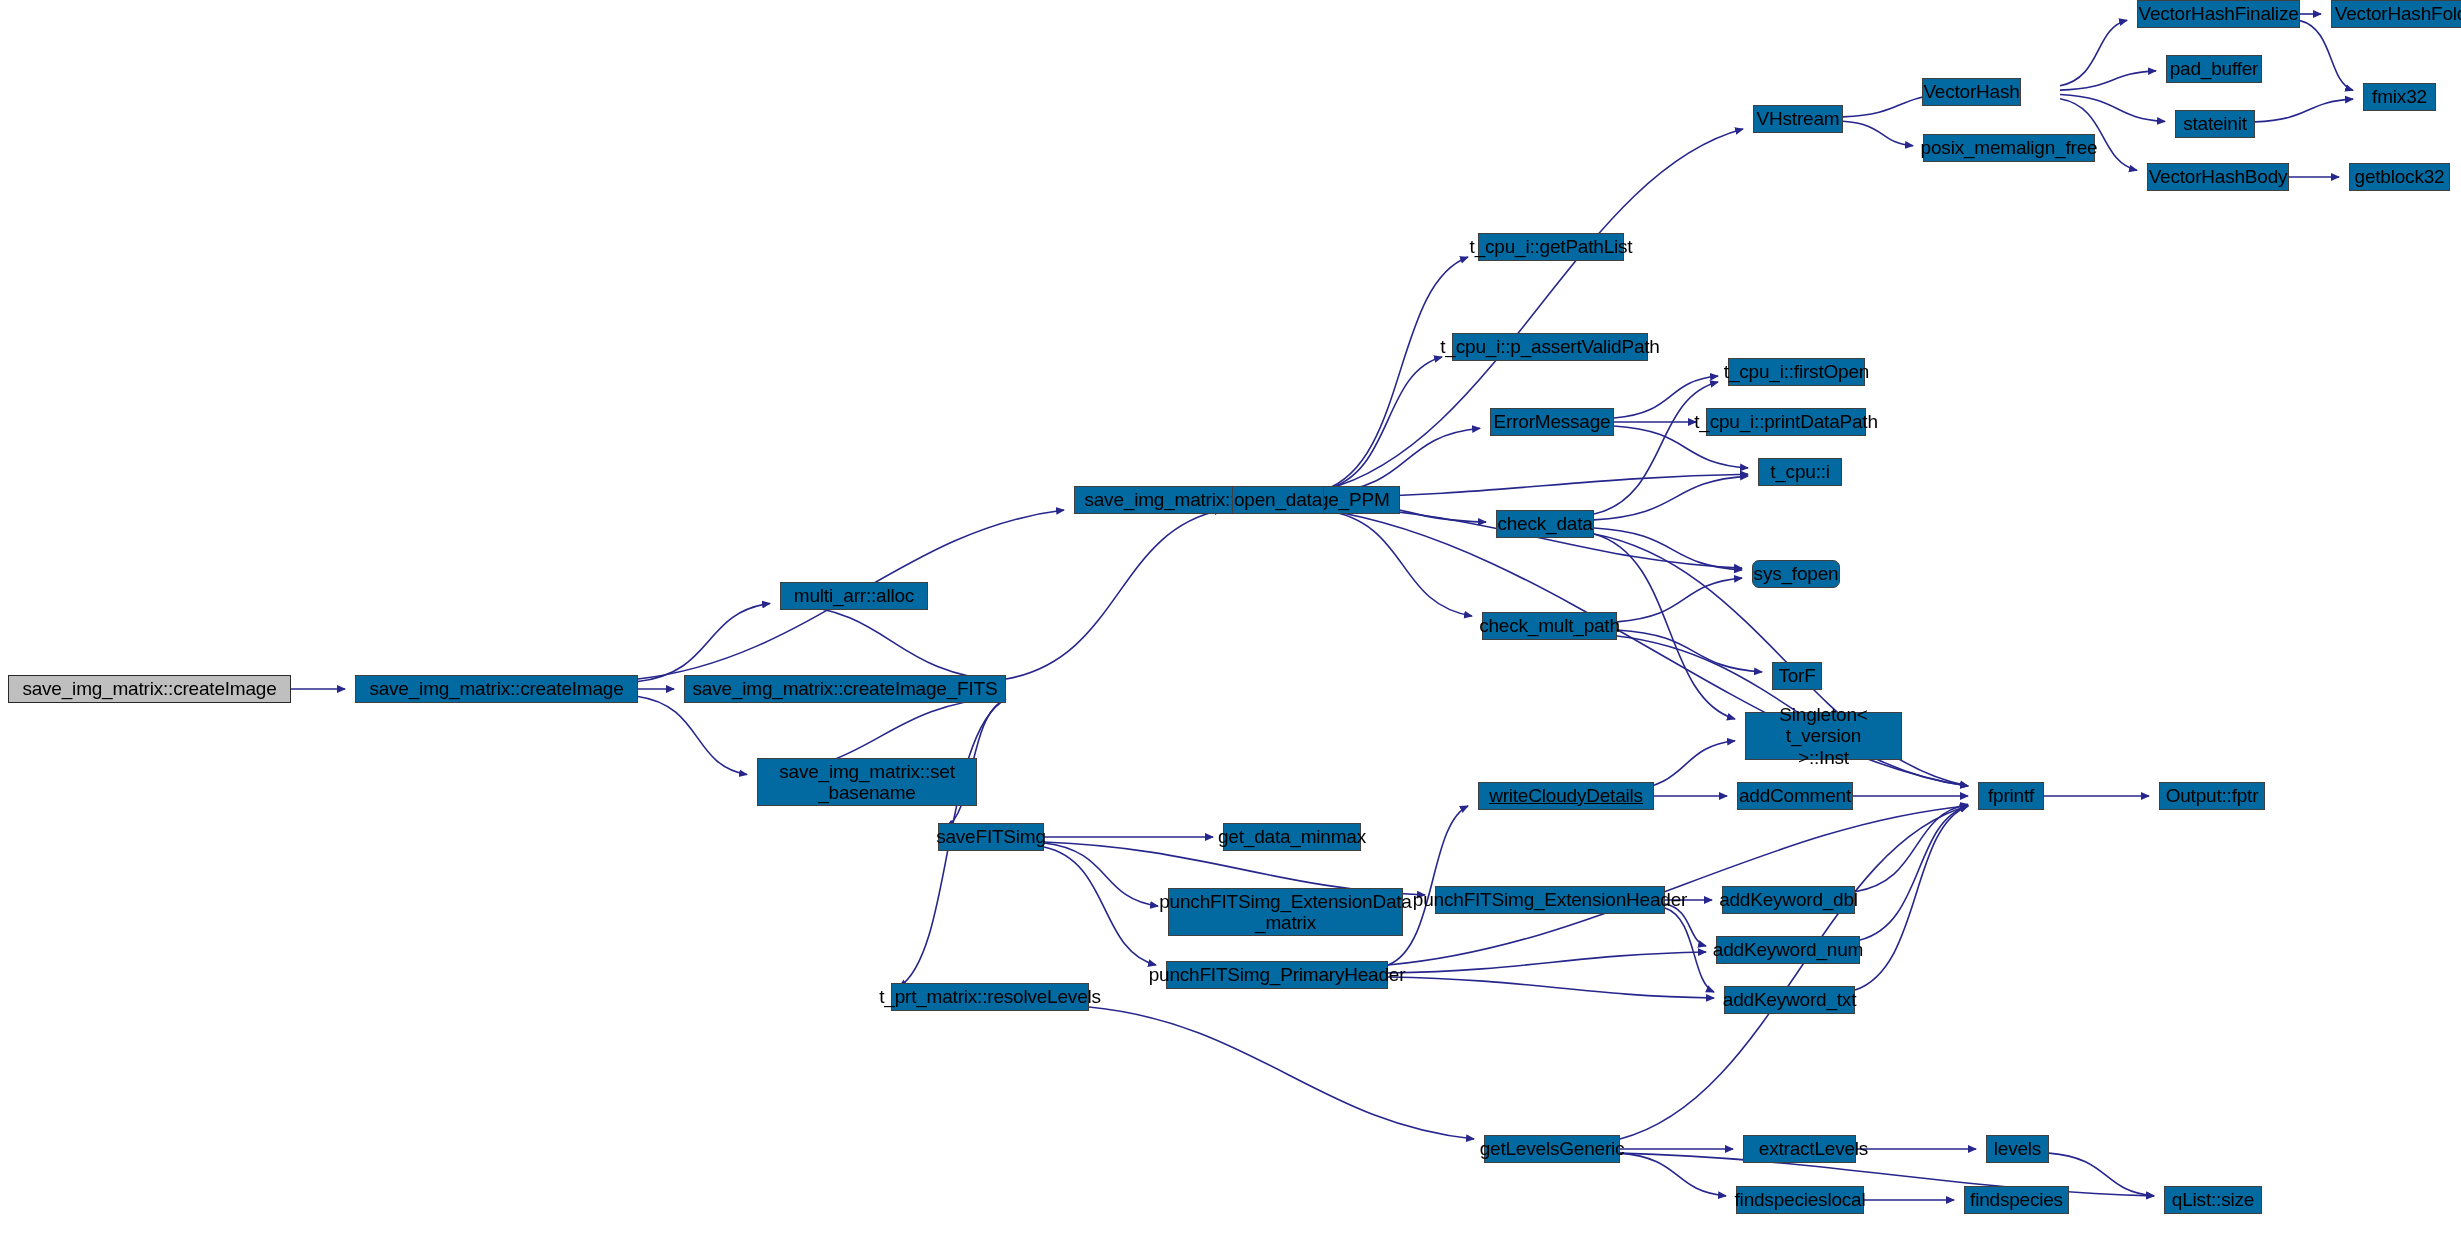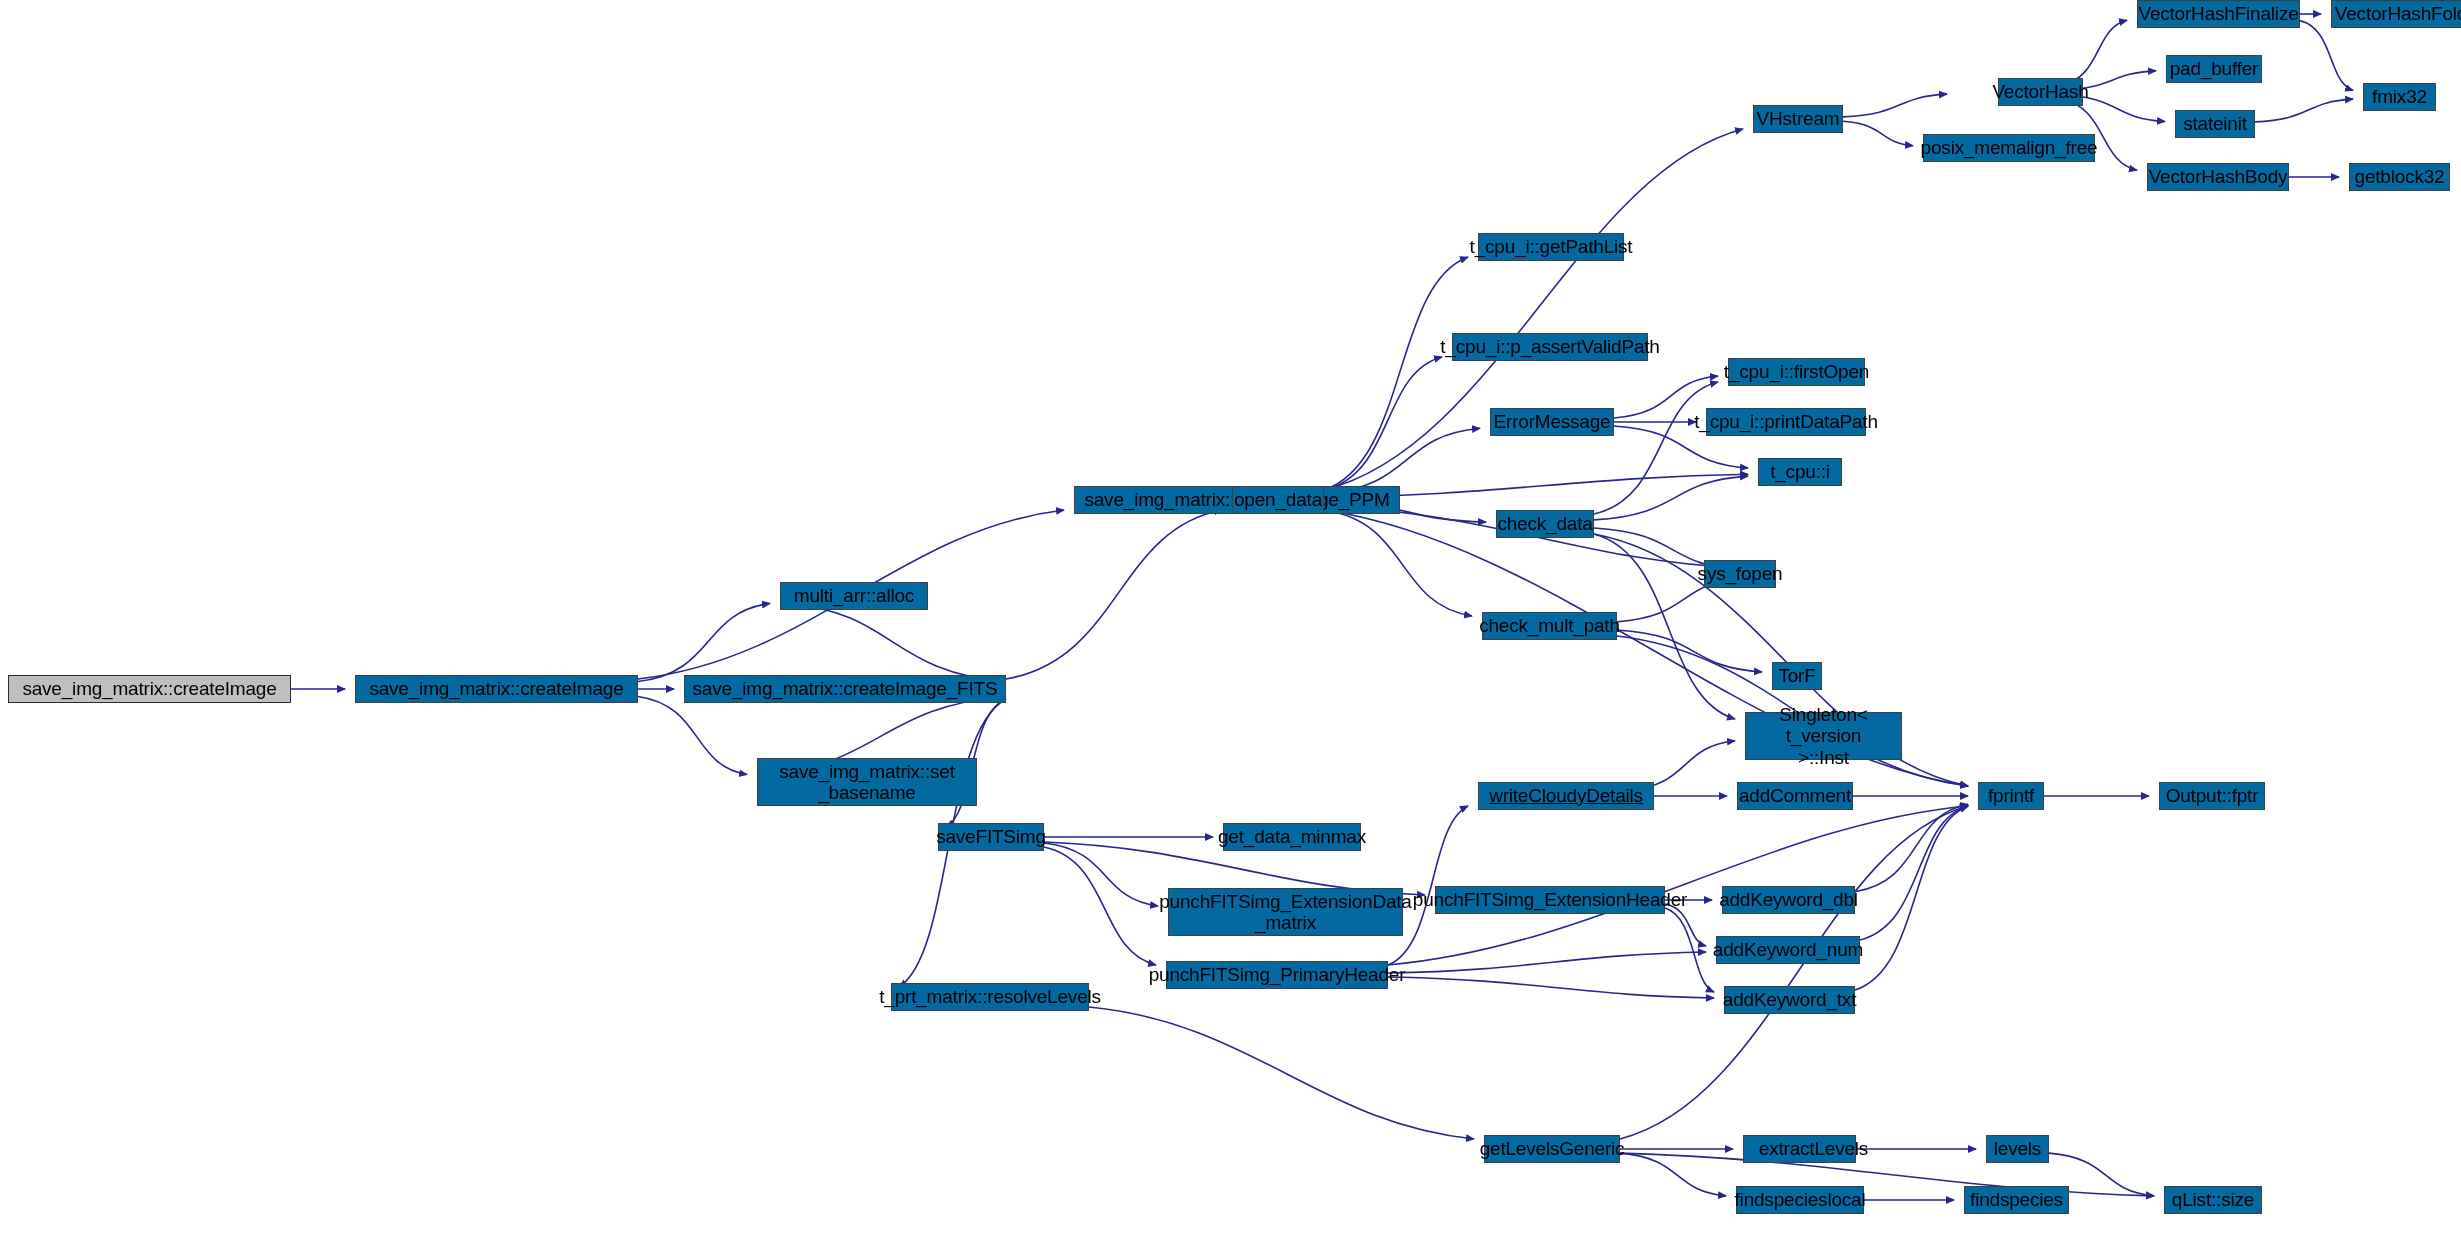--- a/index.html
+++ b/index.html
@@ -115,27 +115,27 @@
 _basename</div>
       <div class="node" style="left: 1074px; top: 486px; width: 326px; height: 28px;">save_img_matrix::createImage_PPM</div>
       <div class="node" style="left: 1232px; top: 486px; width: 92px; height: 28px;">open_data</div>
       <div class="node" style="left: 1478px; top: 233px; width: 146px; height: 28px;">t_cpu_i::getPathList</div>
       <div class="node" style="left: 1452px; top: 333px; width: 196px; height: 28px;">t_cpu_i::p_assertValidPath</div>
       <div class="node" style="left: 1490px; top: 408px; width: 124px; height: 28px;">ErrorMessage</div>
       <div class="node" style="left: 1728px; top: 358px; width: 137px; height: 28px;">t_cpu_i::firstOpen</div>
       <div class="node" style="left: 1706px; top: 408px; width: 160px; height: 28px;">t_cpu_i::printDataPath</div>
       <div class="node" style="left: 1758px; top: 458px; width: 84px; height: 28px;">t_cpu::i</div>
       <div class="node" style="left: 1496px; top: 510px; width: 98px; height: 28px;">check_data</div>
-      <div class="node" style="left: 1704px; top: 560px; width: 72px; height: 28px;">sys_fopen</div>
+      <div class="node" style="left: 1752px; top: 560px; width: 88px; height: 28px; border-radius: 7px;">sys_fopen</div>
       <div class="node" style="left: 1482px; top: 612px; width: 135px; height: 28px;">check_mult_path</div>
       <div class="node" style="left: 1772px; top: 662px; width: 50px; height: 28px;">TorF</div>
       <div class="node two-line" style="left: 1745px; top: 712px; width: 157px; height: 48px;">Singleton&lt; t_version
 &gt;::Inst</div>
       <div class="node" style="left: 1753px; top: 105px; width: 90px; height: 28px;">VHstream</div>
-      <div class="node" style="left: 1998px; top: 78px; width: 85px; height: 28px; text-align: center;">VectorHash</div>
+      <div class="node" style="left: 1922px; top: 78px; width: 99px; height: 28px; text-align: center;">VectorHash</div>
       <div class="node" style="left: 1923px; top: 134px; width: 172px; height: 28px;">posix_memalign_free</div>
       <div class="node" style="left: 2137px; top: 0px; width: 163px; height: 28px;">VectorHashFinalize</div>
       <div class="node" style="left: 2331px; top: 0px; width: 140px; height: 28px;">VectorHashFold</div>
       <div class="node" style="left: 2166px; top: 55px; width: 96px; height: 28px;">pad_buffer</div>
       <div class="node" style="left: 2175px; top: 110px; width: 80px; height: 28px;">stateinit</div>
       <div class="node" style="left: 2363px; top: 83px; width: 73px; height: 28px;">fmix32</div>
       <div class="node" style="left: 2147px; top: 163px; width: 142px; height: 28px;">VectorHashBody</div>
       <div class="node" style="left: 2349px; top: 163px; width: 101px; height: 28px;">getblock32</div>
       <div class="node" style="left: 1978px; top: 782px; width: 66px; height: 28px;">fprintf</div>
       <div class="node" style="left: 2159px; top: 782px; width: 106px; height: 28px;">Output::fptr</div>

